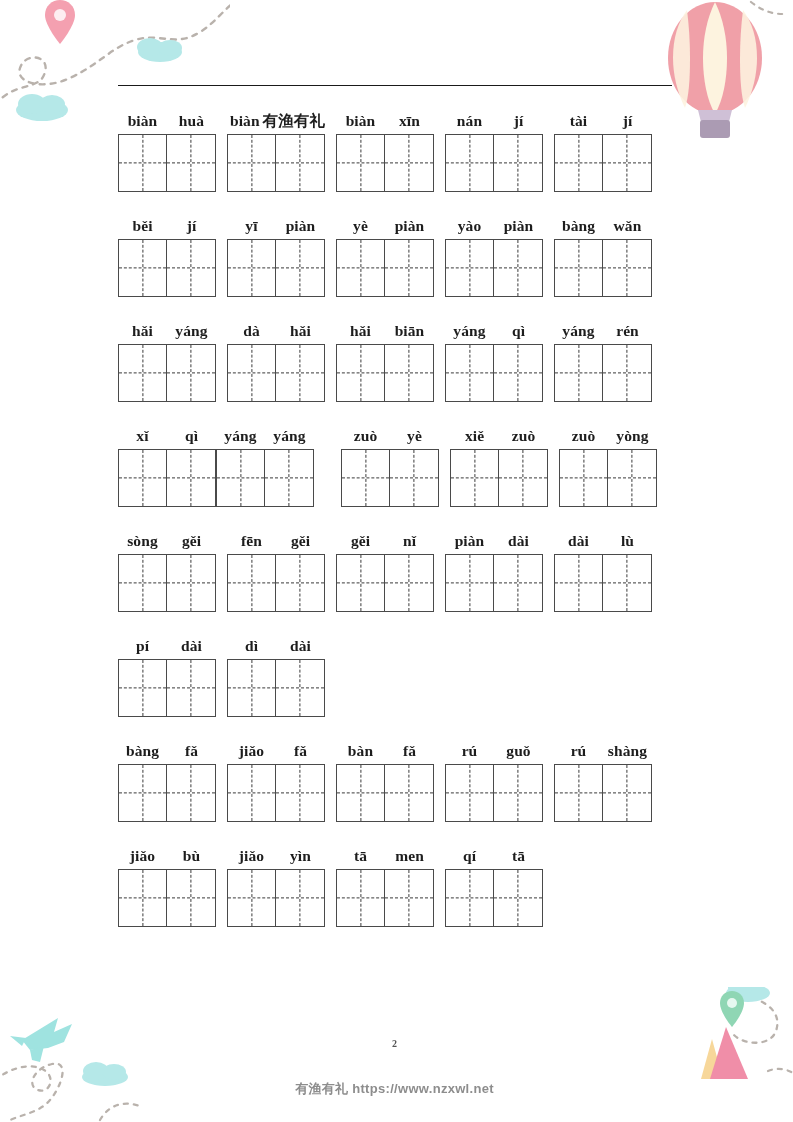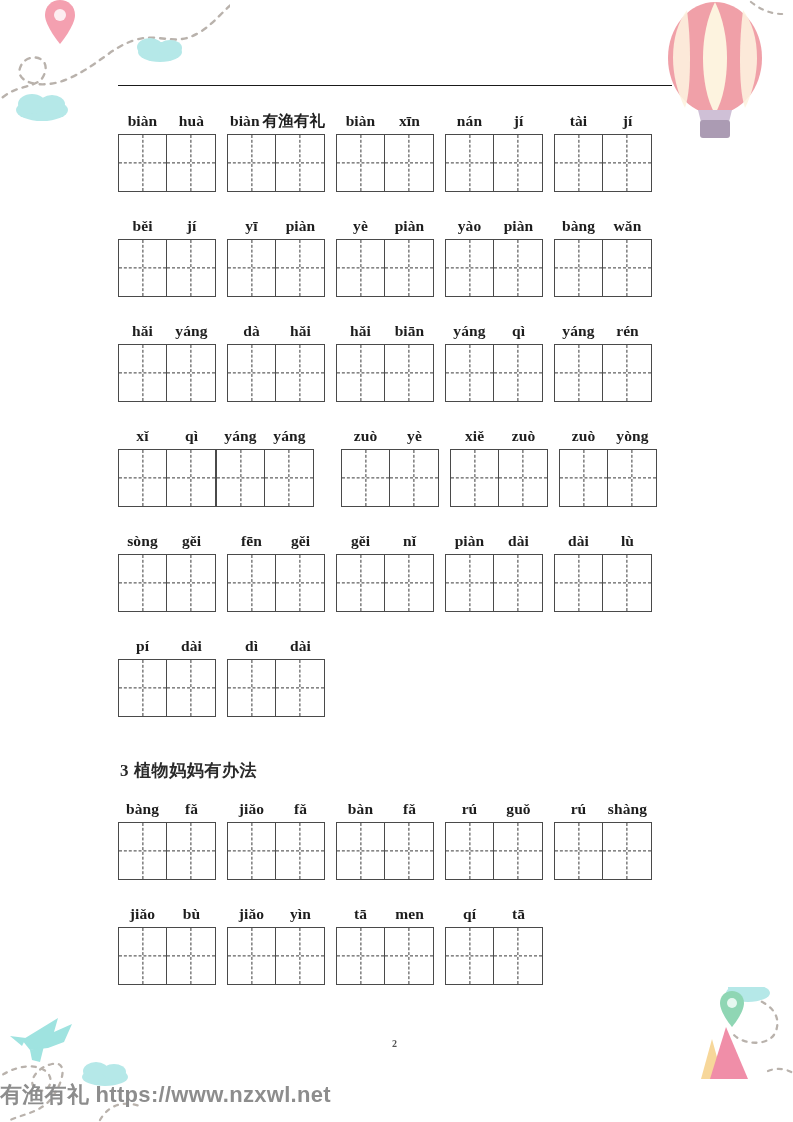--- a/index.html
+++ b/index.html
@@ -142,22 +142,22 @@
     text-align: center;
     font-size: 10px;
     color: #555;
     font-family: "Liberation Serif", "DejaVu Serif", serif;
   }
   .watermark {
     position: absolute;
     left: 0;
     right: 0;
     top: 1068px;
-    text-align: left;
-    font-size: 22px;
+    text-align: center;
+    font-size: 13px;
     color: #8d8d8d;
     font-family: "Liberation Sans", "DejaVu Sans", sans-serif;
     letter-spacing: 0.3px;
   }
 </style>
 </head>
 <body>
 
 <div class="deco" id="deco-top-left">
   <svg width="230" height="140" viewBox="0 0 230 140">
@@ -506,21 +506,20 @@
           <div class="pinyin">
             <span class="syl">dì</span>
             <span class="syl">dài</span>
           </div>
           <div class="grid">
             <div class="cell"></div>
             <div class="cell"></div>
           </div>
         </div>
       </div>
-      <div class="section-heading">3 植物妈妈有办法</div>
       <div class="word-row">
         <div class="word-item">
           <div class="pinyin">
             <span class="syl">bàng</span>
             <span class="syl">fǎ</span>
           </div>
           <div class="grid">
             <div class="cell"></div>
             <div class="cell"></div>
           </div>

